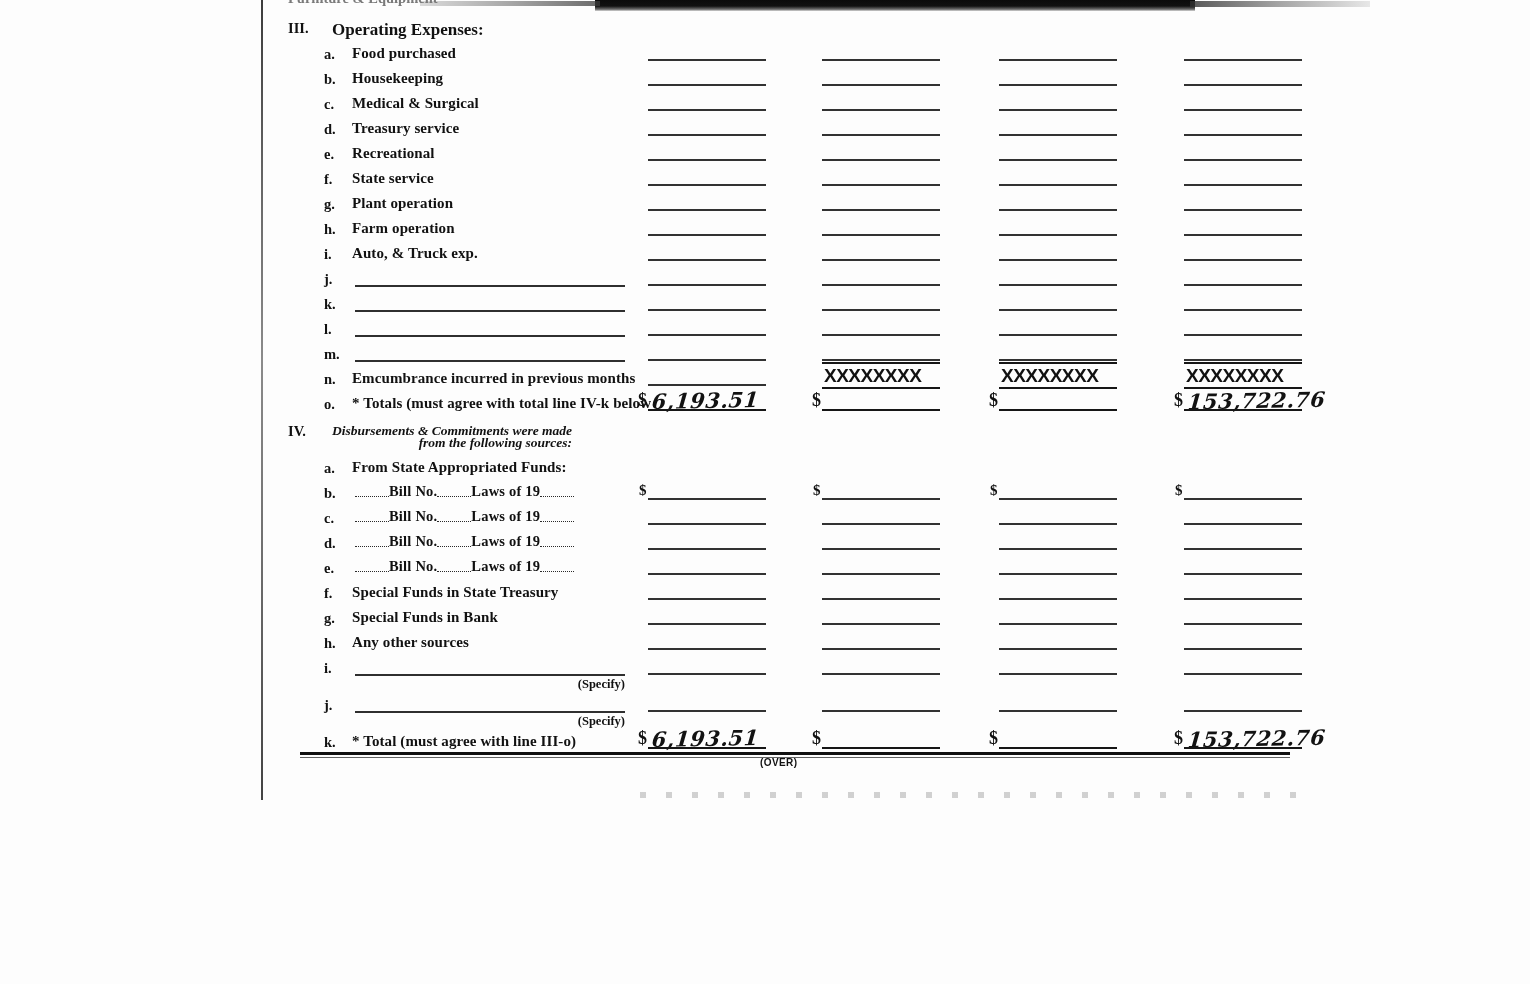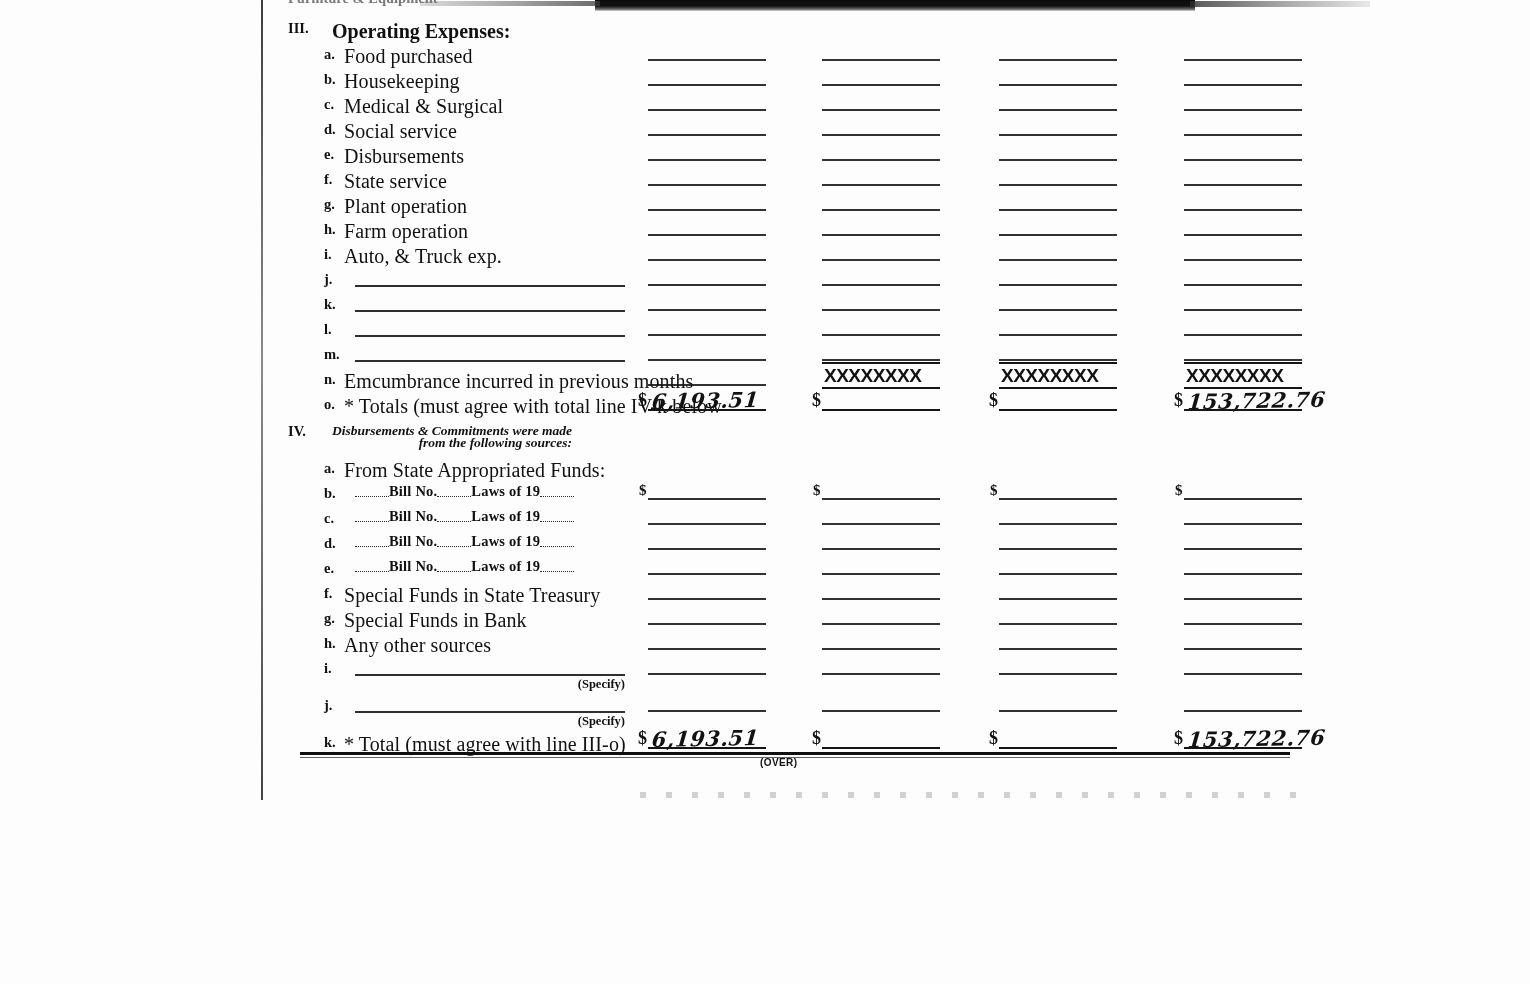--- a/index.html
+++ b/index.html
@@ -17,23 +17,23 @@
   .top-smudge2{position:absolute;left:420px;top:1px;width:180px;height:5px;
     background:linear-gradient(90deg,#cfcfcf,#8a8a8a,#3a3a3a);opacity:.75;}
   .top-smudge3{position:absolute;left:1190px;top:1px;width:180px;height:6px;
     background:linear-gradient(90deg,#2e2e2e,#8f8f8f,#e2e2e2);opacity:.8;}
   .scan-noise{position:absolute;left:640px;top:792px;width:660px;height:6px;
     background:repeating-linear-gradient(90deg,#9a9a9a 0 6px,transparent 6px 26px);opacity:.45;}
 
   
   .row{position:absolute;left:262px;width:1312px;height:25px;}
   .rn{position:absolute;left:62px;top:3px;width:22px;font-size:14.5px;font-weight:bold;}
-  .rlabel{position:absolute;left:82px;top:2px;font-size:20px;font-weight:normal;letter-spacing:.1px;white-space:nowrap;}
+  .rlabel{position:absolute;left:90px;top:2px;font-size:15px;font-weight:bold;letter-spacing:.1px;white-space:nowrap;}
   .sect-num{position:absolute;left:26px;top:2px;font-size:14.5px;font-weight:bold;}
-  .sect-label{position:absolute;left:70px;top:2px;font-size:20px;font-weight:bold;white-space:nowrap;}
+  .sect-label{position:absolute;left:70px;top:2px;font-size:17px;font-weight:bold;white-space:nowrap;}
 
   
   .fillrule{position:absolute;left:93px;top:17px;width:270px;height:0;
     border-bottom:2px solid #1d1d1d;opacity:.92;}
   .specify{position:absolute;left:93px;top:20px;width:270px;text-align:right;
     font-size:12.5px;font-weight:bold;}
 
   
   .billline{position:absolute;left:93px;top:1px;font-size:14.5px;font-weight:bold;
     white-space:nowrap;letter-spacing:.2px;}
@@ -134,37 +134,37 @@
         </div>
         <div class="cell c2">
           <div class="amtline dotty"></div>
         </div>
         <div class="cell c3">
           <div class="amtline dotty"></div>
         </div>
       </div>
       <div class="row" style="top: 118px;">
         <span class="rn">d.</span>
-        <span class="rlabel">Social service</span>
+        <span class="rlabel">Treasury service</span>
         <div class="cell c0">
           <div class="amtline dotty"></div>
         </div>
         <div class="cell c1">
           <div class="amtline dotty"></div>
         </div>
         <div class="cell c2">
           <div class="amtline dotty"></div>
         </div>
         <div class="cell c3">
           <div class="amtline dotty"></div>
         </div>
       </div>
       <div class="row" style="top: 143px;">
         <span class="rn">e.</span>
-        <span class="rlabel">Disbursements</span>
+        <span class="rlabel">Recreational</span>
         <div class="cell c0">
           <div class="amtline dotty"></div>
         </div>
         <div class="cell c1">
           <div class="amtline dotty"></div>
         </div>
         <div class="cell c2">
           <div class="amtline dotty"></div>
         </div>
         <div class="cell c3">

